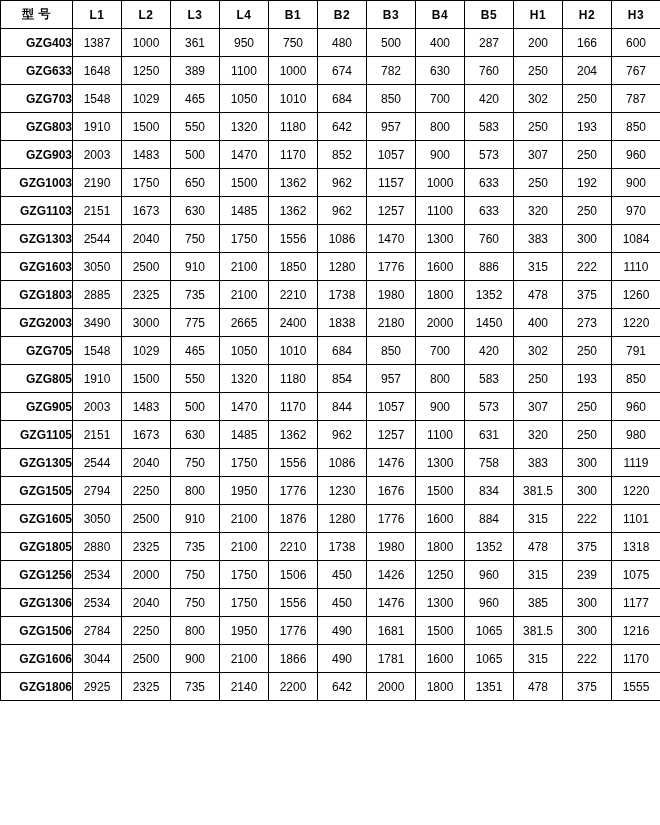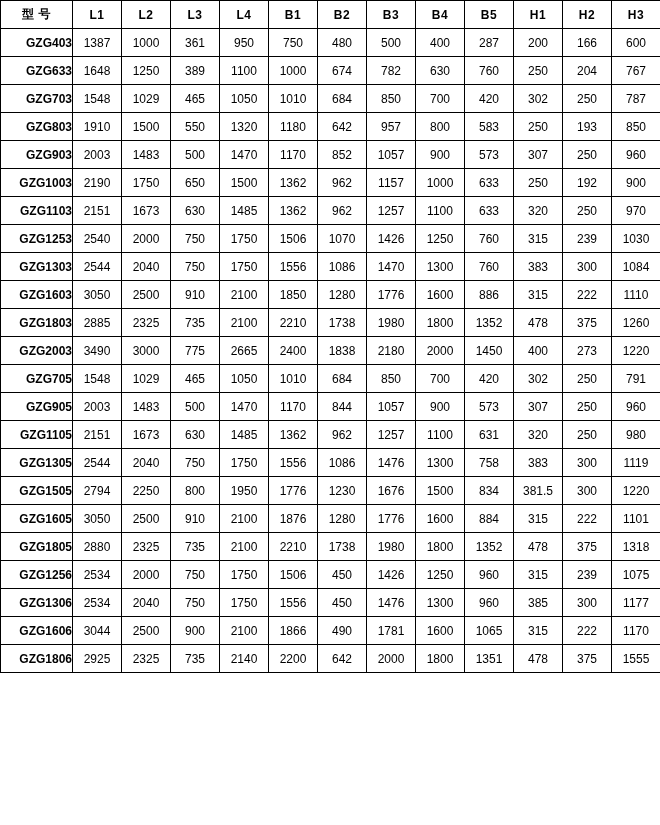--- a/index.html
+++ b/index.html
@@ -176,35 +176,20 @@
         <td>1362</td>
         <td>962</td>
         <td>1257</td>
         <td>1100</td>
         <td>633</td>
         <td>320</td>
         <td>250</td>
         <td>970</td>
       </tr>
       <tr>
-        <td>GZG1253</td>
-        <td>2540</td>
-        <td>2000</td>
-        <td>750</td>
-        <td>1750</td>
-        <td>1506</td>
-        <td>1070</td>
-        <td>1426</td>
-        <td>1250</td>
-        <td>760</td>
-        <td>315</td>
-        <td>239</td>
-        <td>1030</td>
-      </tr>
-      <tr>
         <td>GZG1303</td>
         <td>2544</td>
         <td>2040</td>
         <td>750</td>
         <td>1750</td>
         <td>1556</td>
         <td>1086</td>
         <td>1470</td>
         <td>1300</td>
         <td>760</td>
@@ -266,20 +251,35 @@
         <td>1010</td>
         <td>684</td>
         <td>850</td>
         <td>700</td>
         <td>420</td>
         <td>302</td>
         <td>250</td>
         <td>791</td>
       </tr>
       <tr>
+        <td>GZG805</td>
+        <td>1910</td>
+        <td>1500</td>
+        <td>550</td>
+        <td>1320</td>
+        <td>1180</td>
+        <td>854</td>
+        <td>957</td>
+        <td>800</td>
+        <td>583</td>
+        <td>250</td>
+        <td>193</td>
+        <td>850</td>
+      </tr>
+      <tr>
         <td>GZG905</td>
         <td>2003</td>
         <td>1483</td>
         <td>500</td>
         <td>1470</td>
         <td>1170</td>
         <td>844</td>
         <td>1057</td>
         <td>900</td>
         <td>573</td>
@@ -386,20 +386,35 @@
         <td>1556</td>
         <td>450</td>
         <td>1476</td>
         <td>1300</td>
         <td>960</td>
         <td>385</td>
         <td>300</td>
         <td>1177</td>
       </tr>
       <tr>
+        <td>GZG1506</td>
+        <td>2784</td>
+        <td>2250</td>
+        <td>800</td>
+        <td>1950</td>
+        <td>1776</td>
+        <td>490</td>
+        <td>1681</td>
+        <td>1500</td>
+        <td>1065</td>
+        <td>381.5</td>
+        <td>300</td>
+        <td>1216</td>
+      </tr>
+      <tr>
         <td>GZG1606</td>
         <td>3044</td>
         <td>2500</td>
         <td>900</td>
         <td>2100</td>
         <td>1866</td>
         <td>490</td>
         <td>1781</td>
         <td>1600</td>
         <td>1065</td>

